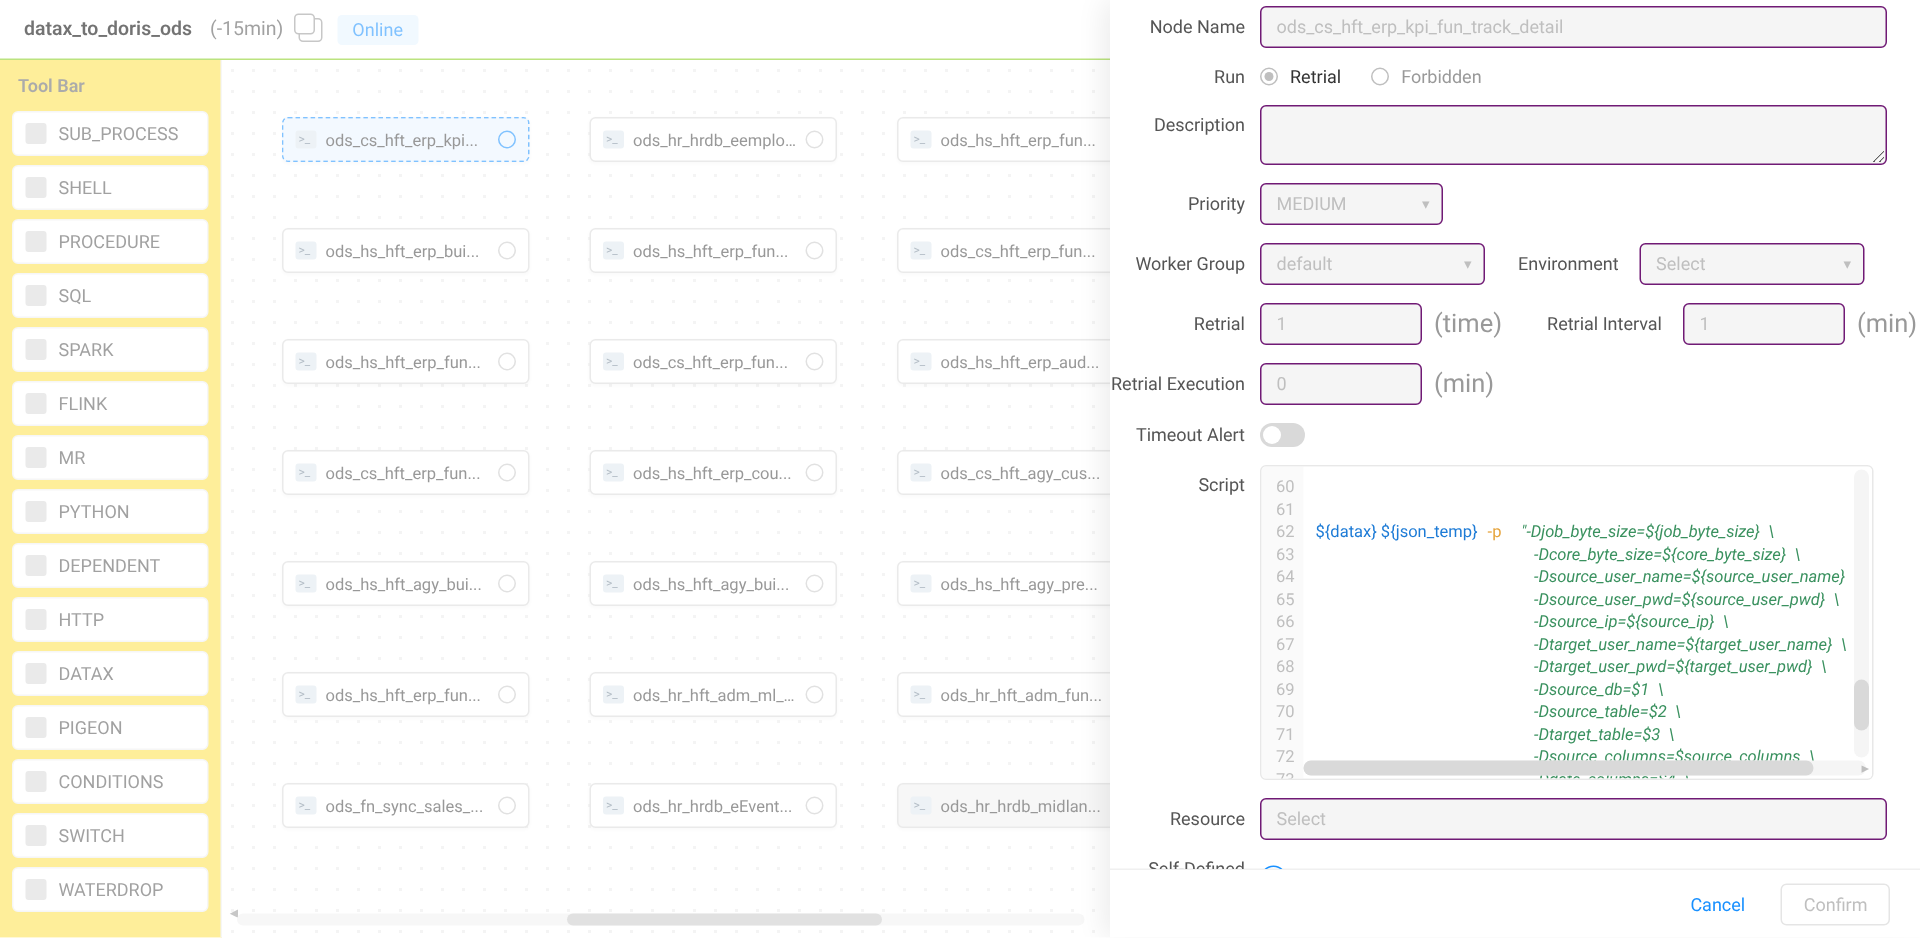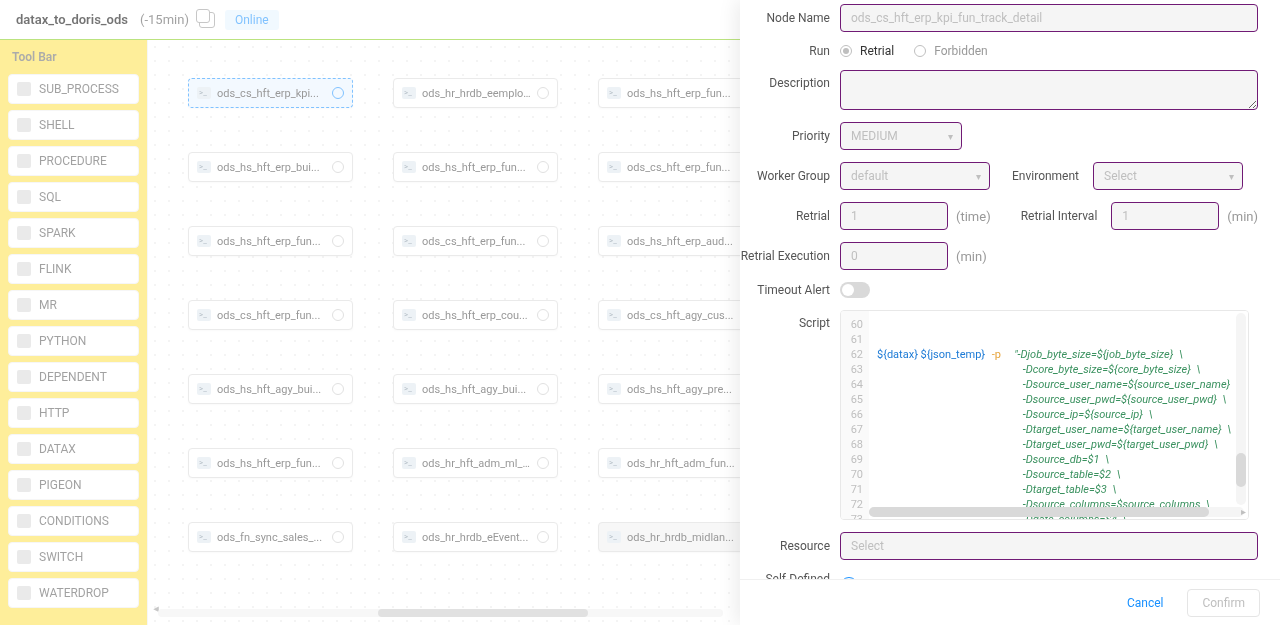--- a/index.html
+++ b/index.html
@@ -48,21 +48,21 @@
 .form-row.top { align-items: flex-start; }
 .flabel { width: 100px; text-align: right; font-size: 12px; color: #555; padding-right: 10px; flex: none; }
 .fcontrol { flex: 1; display: flex; align-items: center; gap: 8px; }
 .input, .select, .textarea { width: 100%; border: 1px solid #701a75; border-radius: 4px; padding: 6px 10px; font-size: 12px; background: #fff; color: #333; }
 .input.dis, .select.dis, .textarea.dis { background: #f5f5f5; color: #bfbfbf; }
 .input.sm { width: 108px; }
 .select { position: relative; color: #bfbfbf; }
 .select.sm { width: 122px; }
 .select .caret { position: absolute; right: 8px; top: 50%; transform: translateY(-50%); font-size: 10px; color: #bfbfbf; }
 .textarea { height: 40px; resize: vertical; }
-.hint { font-size: 13px; color: #999; }
+.hint { font-size: 17px; color: #999; }
 .radio { width: 12px; height: 12px; border: 1.5px solid #bfbfbf; border-radius: 50%; display: inline-flex; align-items: center; justify-content: center; }
 .radio.on::after { content: ""; width: 6px; height: 6px; background: #bfbfbf; border-radius: 50%; }
 .rlabel { font-size: 12px; color: #333; margin-right: 12px; }
 .rlabel.muted { color: #999; }
 .switch { width: 30px; height: 16px; background: #d9d9d9; border-radius: 8px; position: relative; }
 .switch::after { content: ""; position: absolute; width: 12px; height: 12px; background: #fff; border-radius: 50%; top: 2px; left: 2px; }
 
 .code-wrap { display: flex; border: 1px solid #e8e8e8; border-radius: 4px; height: 210px; overflow: hidden; position: relative; }
 .gutter { width: 28px; background: #fafafa; text-align: right; padding: 6px 6px 6px 0; font-size: 11px; color: #bfbfbf; font-family: Menlo, Consolas, monospace; line-height: 15px; }
 .code { flex: 1; padding: 6px 8px; font-size: 11px; font-family: Menlo, Consolas, monospace; line-height: 15px; background: #fff; overflow: hidden; white-space: pre; color: #666; }

